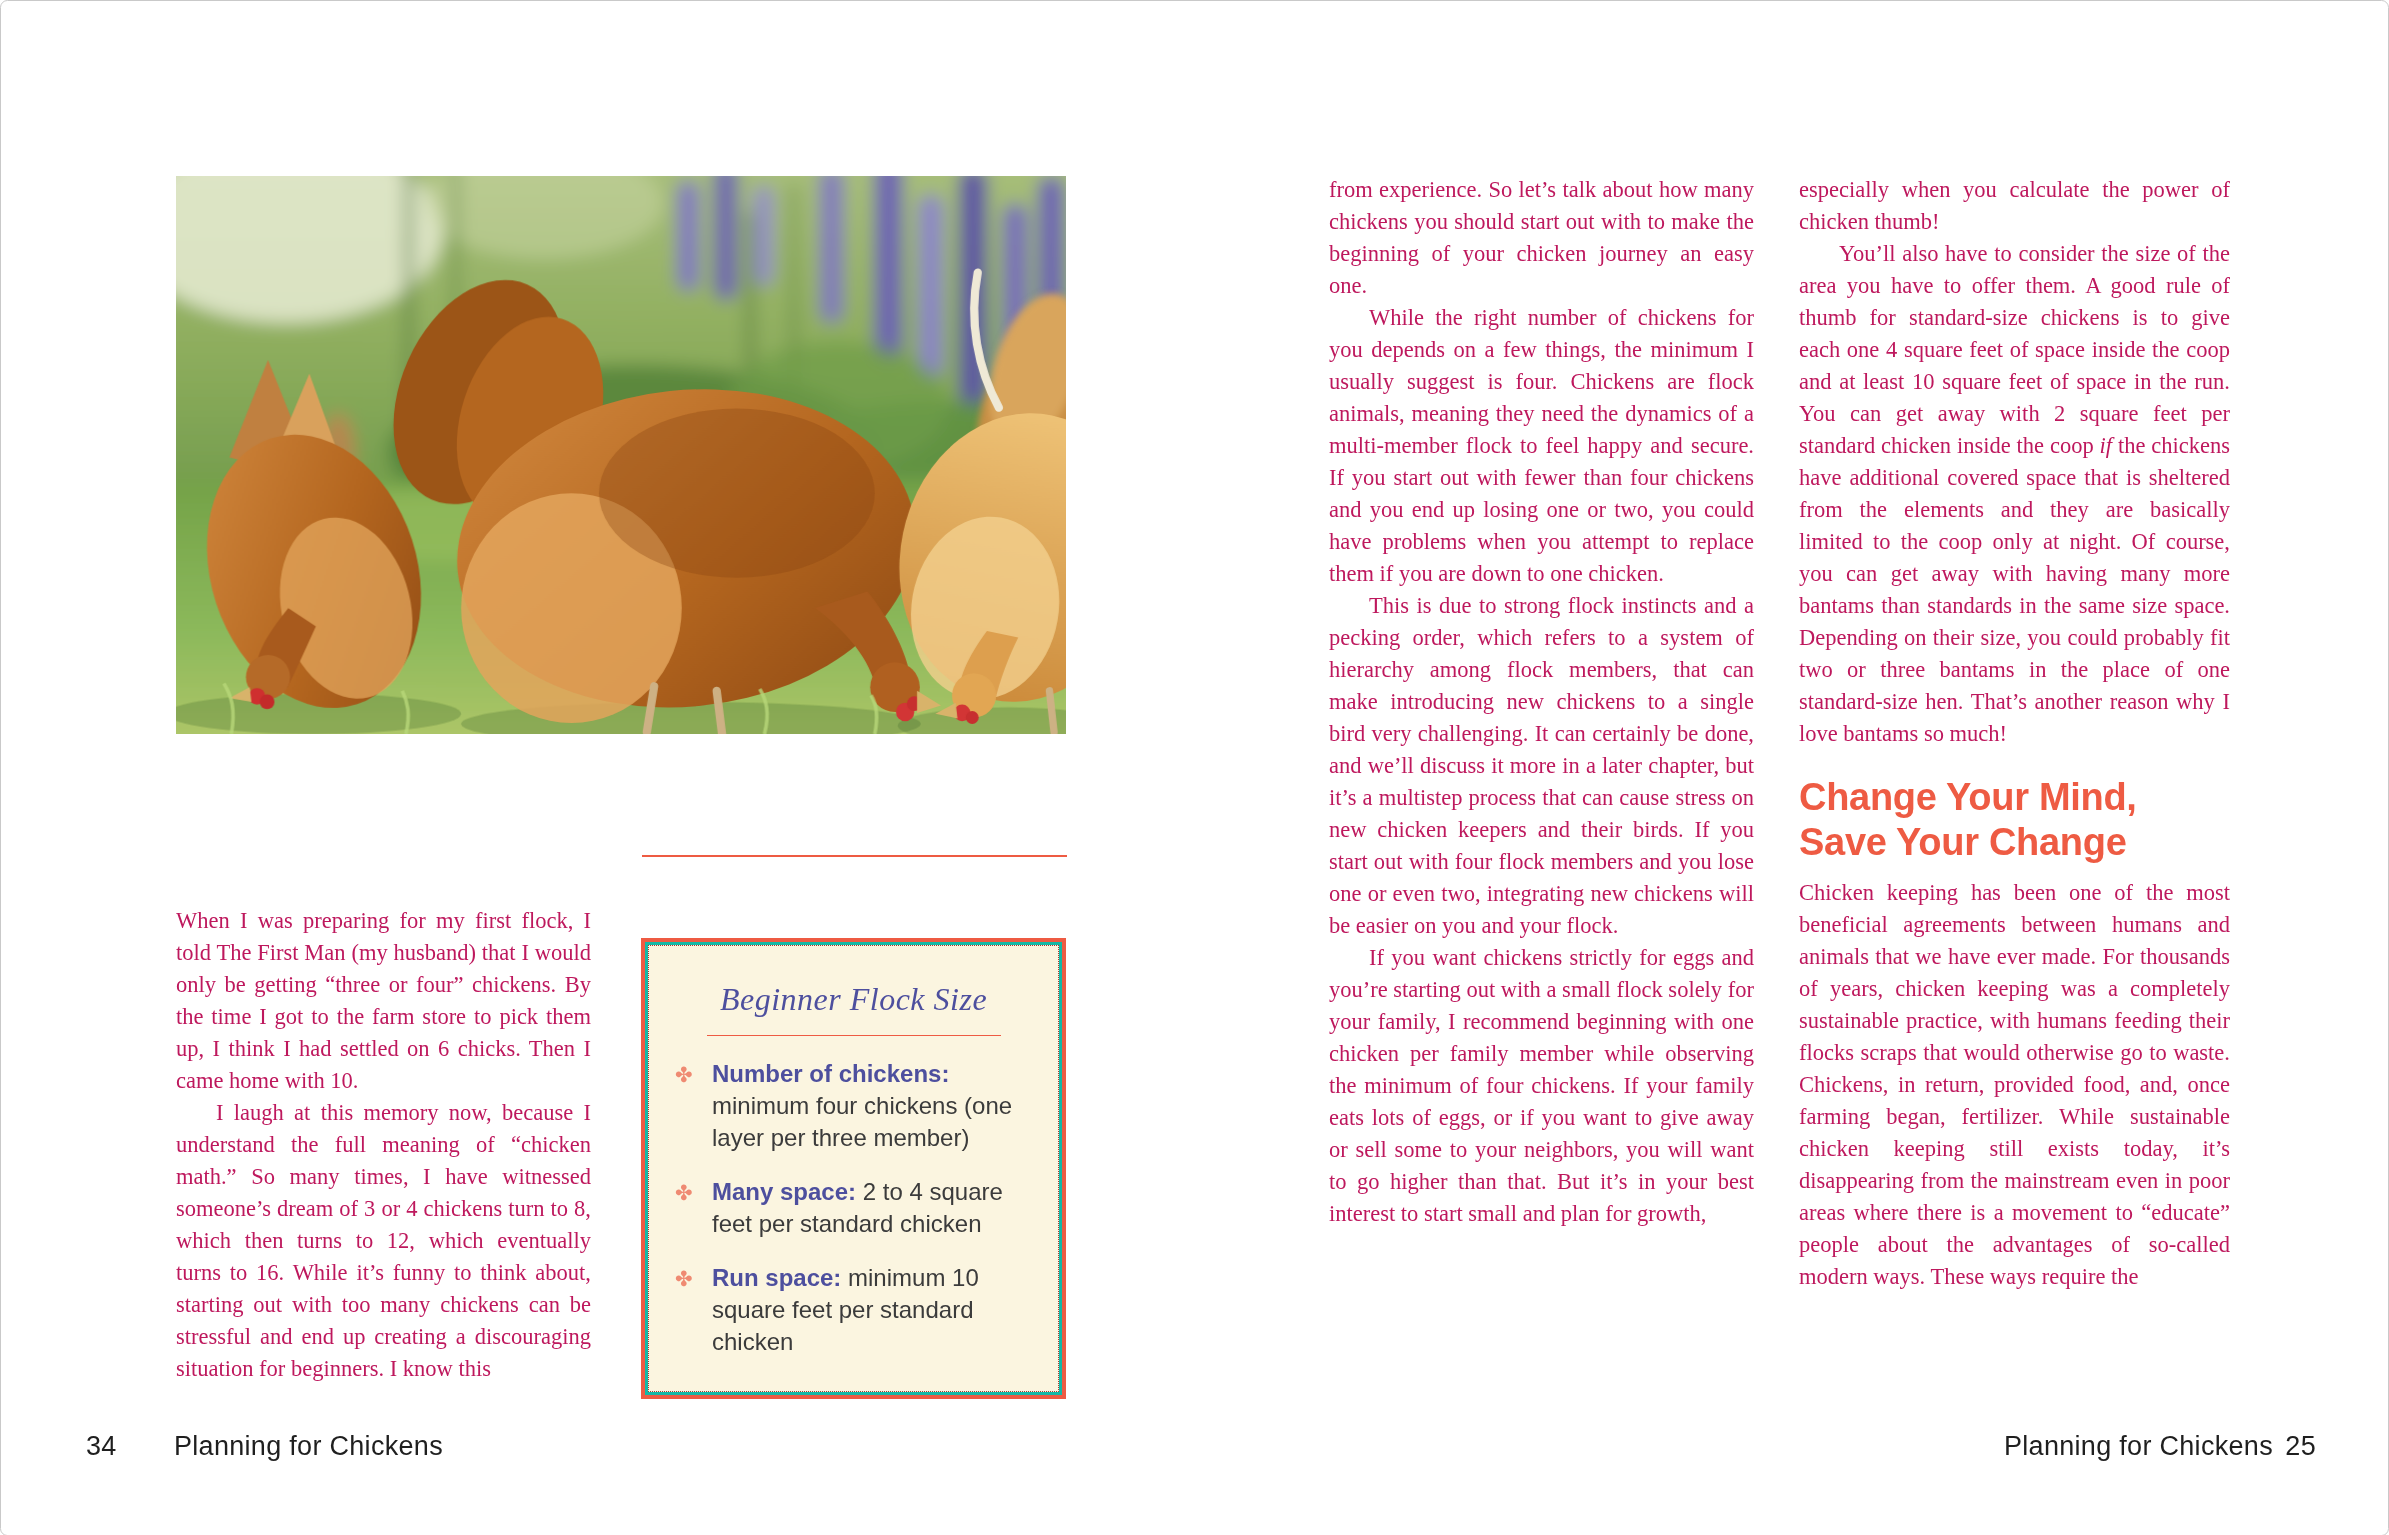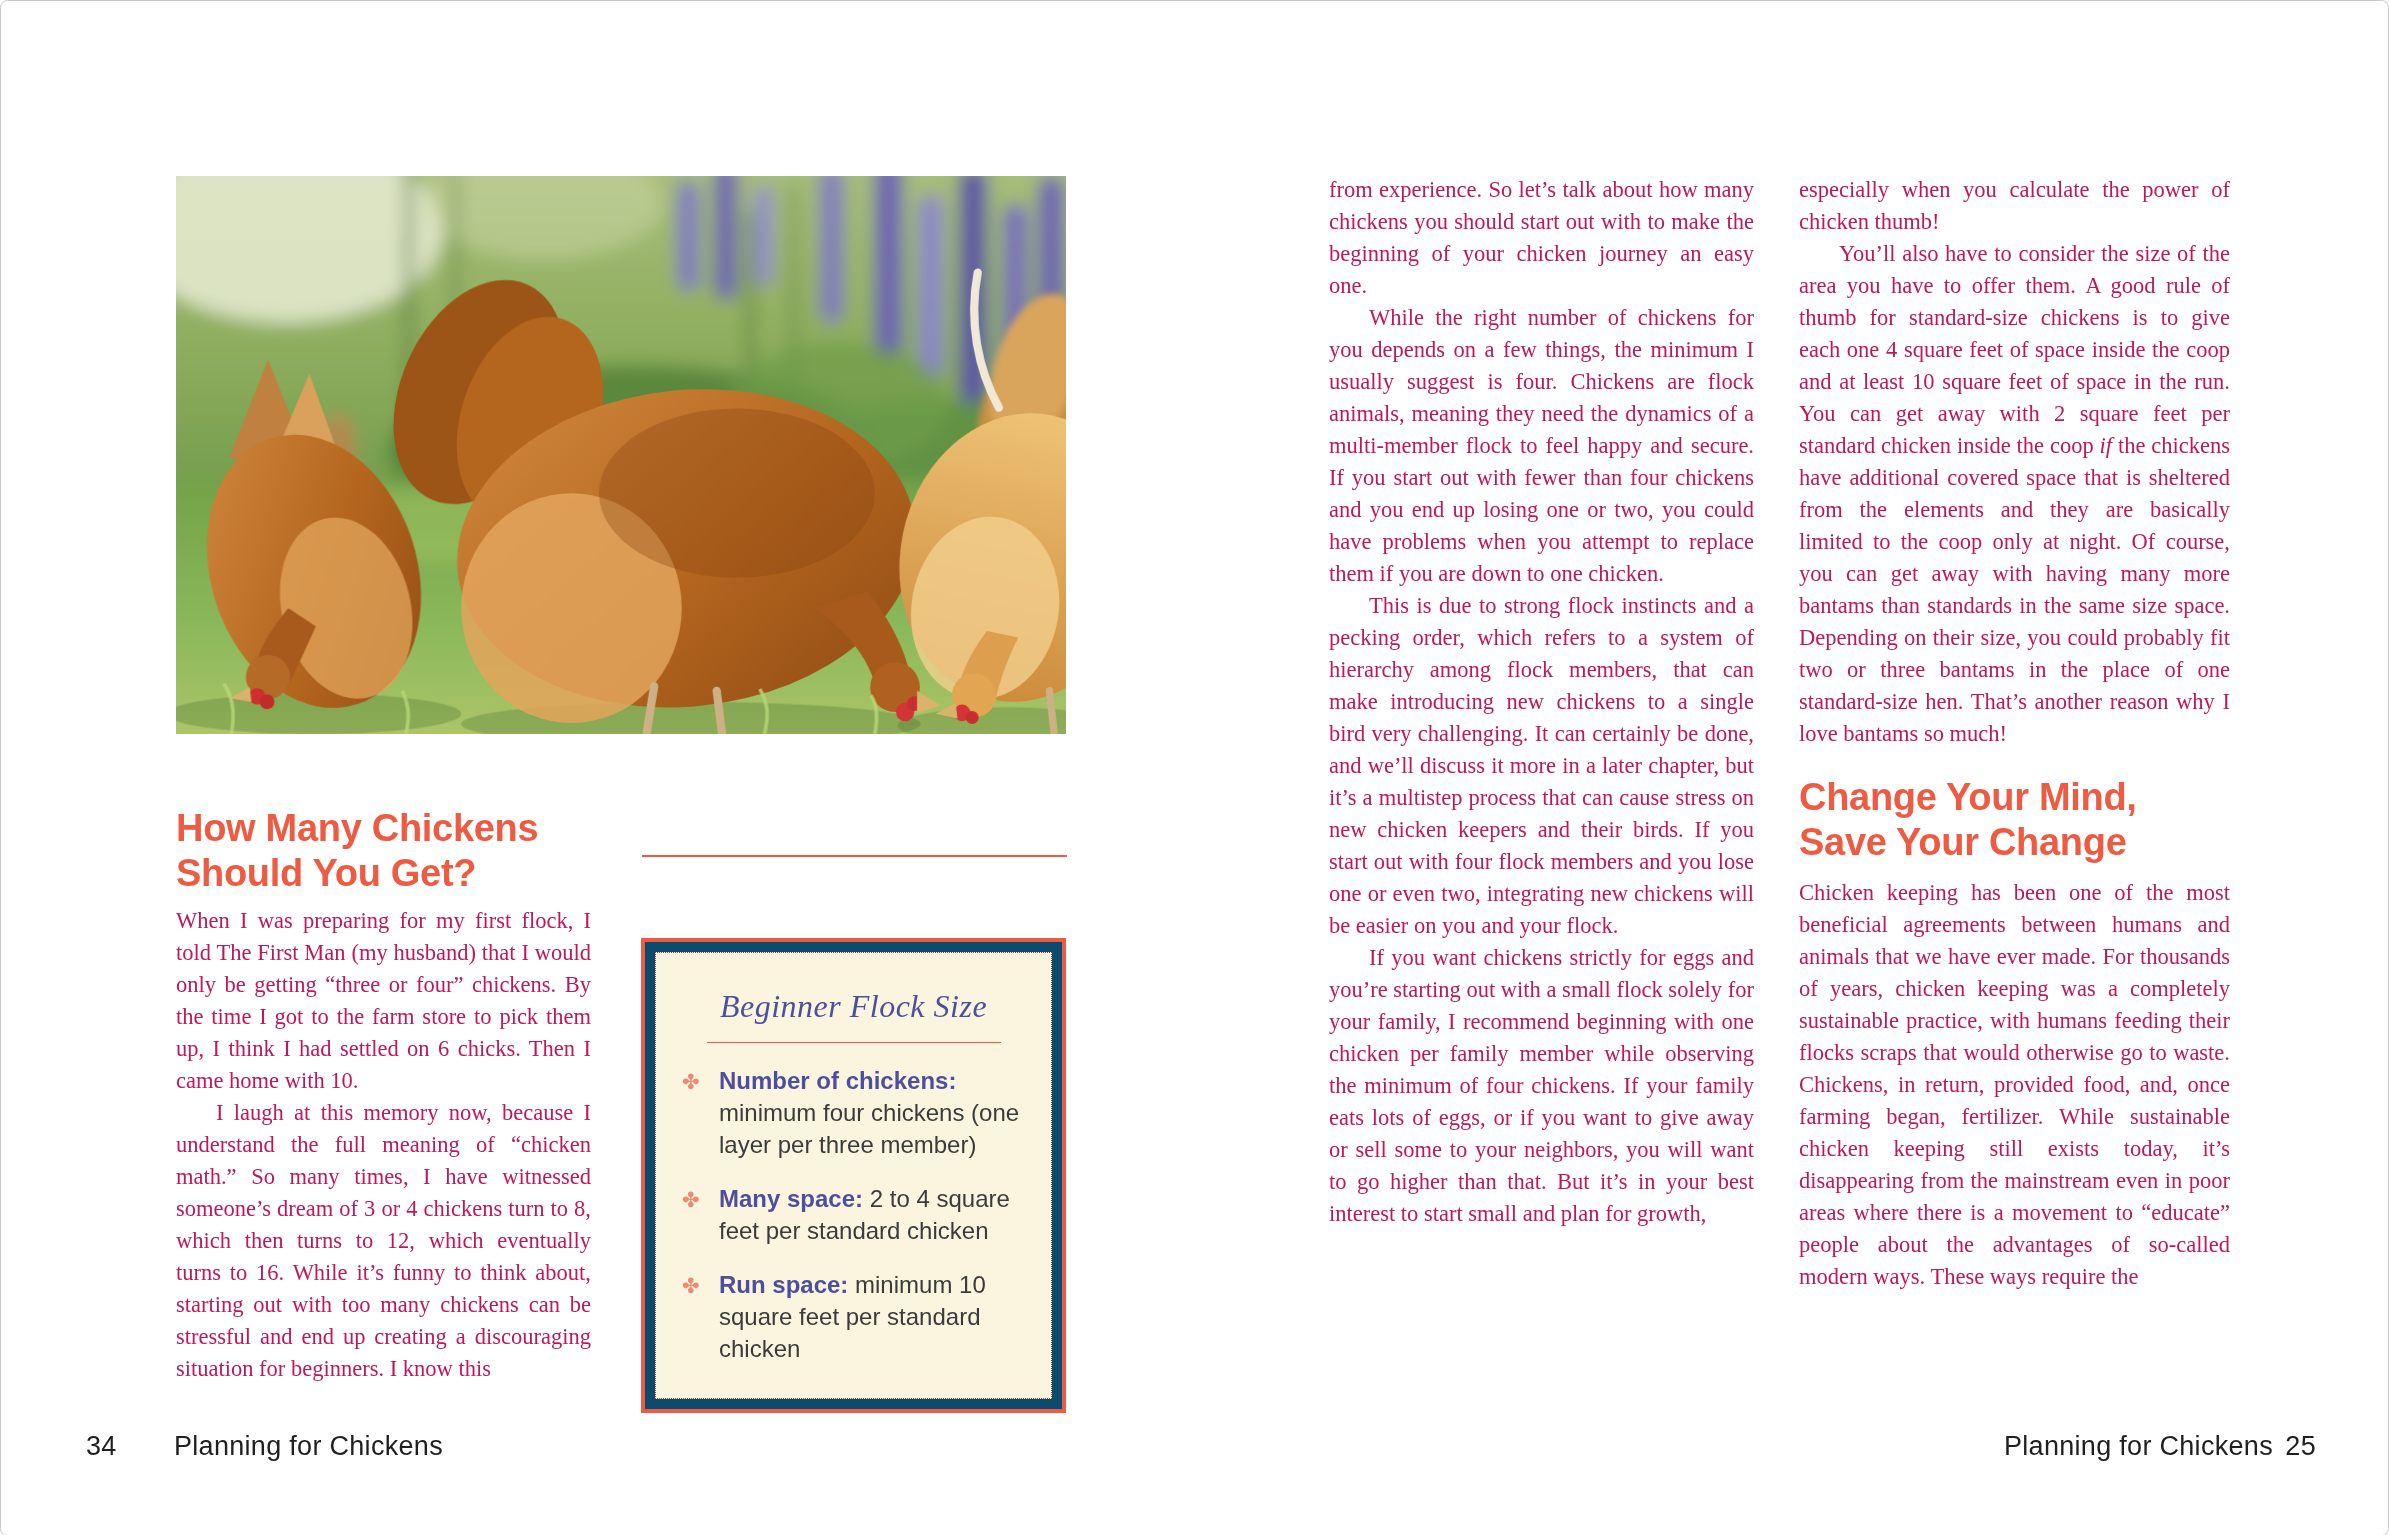--- a/index.html
+++ b/index.html
@@ -26,21 +26,21 @@
   
   .bodycol p{margin:0;text-align:justify;font-size:22.5px;line-height:32px;color:#be185d;}
   .bodycol p.indent{text-indent:40px;}
   .leftcol{position:absolute;left:175px;top:904px;width:415px;}
   .col1{position:absolute;left:1328px;top:173px;width:425px;}
   .col2{position:absolute;left:1798px;top:173px;width:431px;}
   .col2 .h2{margin:25px 0 12px 0;}
   
   .box{
     position:absolute;left:640px;top:937px;width:425px;box-sizing:border-box;
-    border:4.6px solid #ee5b43;background:#0c4a6e;padding:10px;
+    border:4.6px solid #ee5b43;background:#14b8a6;padding:3px;
   }
   .box-inner{
     border:1.8px dotted #a93a30;background:#fbf5e0;
     padding:22px 26px 33px 26px;
   }
   .box-title{
     font-family:"Liberation Serif",serif;font-style:italic;
     font-size:32px;color:#4d4f9e;text-align:center;margin-top:13px;letter-spacing:0.5px;
   }
   .box-rule{width:294px;height:1.8px;background:#ee5b43;margin:16.5px auto 3.7px auto;}
@@ -177,21 +177,20 @@
         <path d="M60,607 C65,580 60,565 52,552"></path>
         <path d="M250,607 C255,585 252,572 246,560"></path>
         <path d="M640,607 C646,584 642,570 635,558"></path>
         <path d="M760,607 C764,588 762,575 756,565"></path>
       </g>
     </svg>
   </div>
 
   <div class="caption-rule"></div>
 
-  <h1 class="orange-heading h1">How Many Chickens Should You Get?</h1>
   <div class="leftcol bodycol">
     <p>When I was preparing for my first flock, I told The First Man (my husband) that I would only be getting “three or four” chickens. By the time I got to the farm store to pick them up, I think I had settled on 6 chicks. Then I came home with 10.</p>
     <p class="indent">I laugh at this memory now, because I understand the full meaning of “chicken math.” So many times, I have witnessed someone’s dream of 3 or 4 chickens turn to 8, which then turns to 12, which eventually turns to 16. While it’s funny to think about, starting out with too many chickens can be stressful and end up creating a discouraging situation for beginners. I know this</p>
   </div>
 
   <div class="box">
     <div class="box-inner">
       <div class="box-title">Beginner Flock Size</div>
       <div class="box-rule"></div>
       <div class="box-item">

